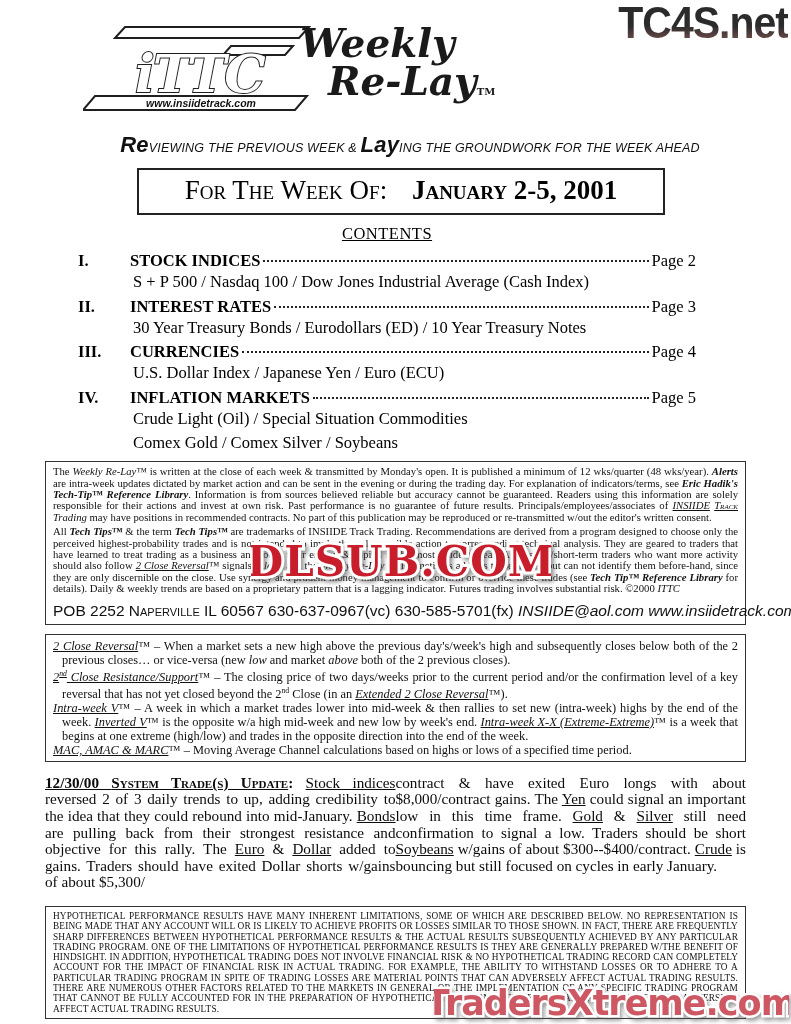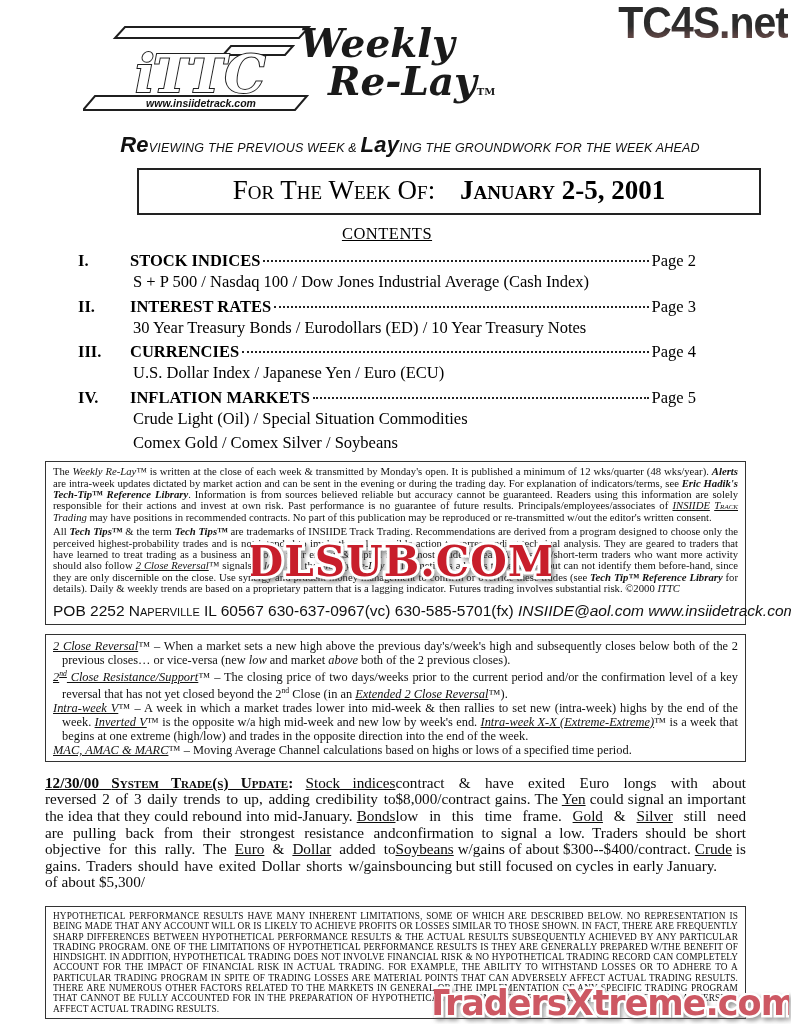--- a/index.html
+++ b/index.html
@@ -36,21 +36,21 @@
 
   .tagline {
     text-align: center; margin-top: 4px;
     font-family: "Liberation Sans", sans-serif; font-style: italic;
     font-size: 12.5px; color: #111; letter-spacing: .2px; padding-left: 29px;
   }
   .tagline .big { font-size: 22px; }
 
   
   .week-banner {
-    width: 624px; margin: 10px auto 0 137px; border: 2px solid #222;
+    width: 528px; margin: 10px auto 0 137px; border: 2px solid #222;
     text-align: center; padding: 5px 0 7px;
     font-variant: small-caps; font-size: 27px; white-space: nowrap;
   }
   .week-banner .label { font-weight: 500; }
   .week-banner .value { font-weight: bold; margin-left: 18px; }
 
   
   .contents { padding: 0 95px 0 78px; margin-top: 9px; }
   .contents-title {
     text-align: center; font-size: 16.5px; text-decoration: underline;

